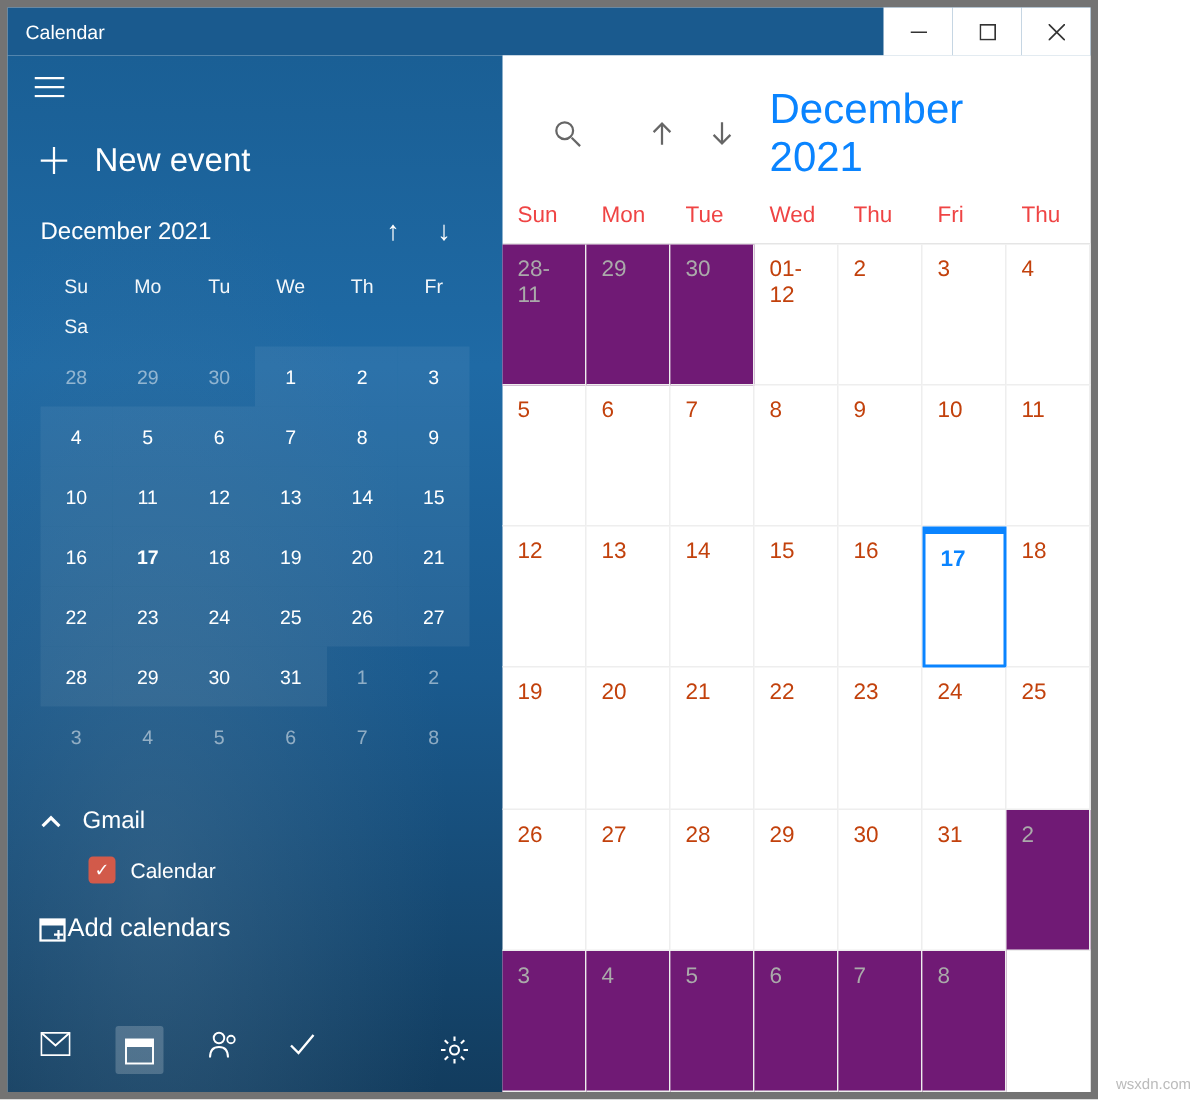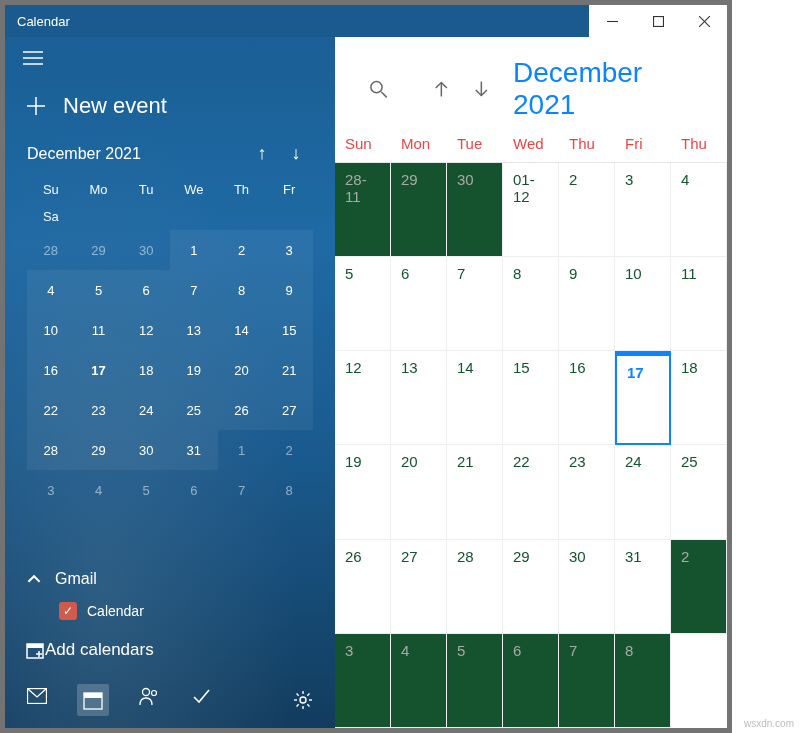--- a/index.html
+++ b/index.html
@@ -21,39 +21,39 @@
     .mini-head { display: flex; align-items: center; font-size: 16px; padding-bottom: 12px; }
     .mini-head .label { flex: 1; }
     .mini-head .nav { width: 34px; text-align: center; font-size: 18px; }
     .mini-grid { display: grid; grid-template-columns: repeat(6, 1fr); }
     .mini-dow { font-size: 13px; text-align: center; padding: 6px 0; opacity: 0.95; }
     .mini-cell { font-size: 13px; height: 40px; display: flex; align-items: center; justify-content: center; }
     .dim { opacity: 0.5; }
     .mini-cell.today { background: #0a84ff; color: #fff; font-weight: 600; }
     .mini-cell.inmonth { background: rgba(255,255,255,0.06); }
     .accounts { padding: 22px 22px 6px; }
-    .acct-row { display: flex; align-items: center; gap: 14px; font-size: 16px; padding: 6px 0; margin-top: 32px; }
+    .acct-row { display: flex; align-items: center; gap: 14px; font-size: 16px; padding: 6px 0; }
     .cal-row { display: flex; align-items: center; gap: 10px; font-size: 14px; padding: 8px 0 0 32px; }
     .cal-check { width: 18px; height: 18px; border-radius: 3px; background: #d25a4a; display: flex; align-items: center; justify-content: center; color: #fff; font-size: 12px; }
     .addcal { display: flex; align-items: center; padding: 14px 20px; font-size: 17px; }
     .addcal-icon { width: 20px; height: 20px; }
     .bottombar { margin-top: auto; display: flex; align-items: center; justify-content: space-between; padding: 10px 20px 12px; }
     .bb-left { display: flex; gap: 28px; }
     .bb-item { width: 24px; height: 24px; display: flex; align-items: center; justify-content: center; }
     .bb-item.active { background: rgba(255,255,255,0.2); border-radius: 2px; padding: 4px; width: 32px; height: 32px; }
     .main { flex: 1; display: flex; flex-direction: column; background: #fff; color: #333; }
     .main-head { display: flex; align-items: center; gap: 22px; padding: 20px 28px 14px 34px; }
     .mh-spacer { flex: 1; }
     .mh-icon { color: #666; width: 20px; height: 20px; }
     .mh-title { color: #0a84ff; font-size: 28px; font-weight: 350; margin-left: auto; }
     .main-dow { display: grid; grid-template-columns: repeat(7, 1fr); padding: 0 0 10px 0; border-bottom: 1px solid #e5e5e5; }
     .main-dow div { font-size: 15px; color: #ef4444; padding-left: 10px; }
     .main-grid { flex: 1; display: grid; grid-template-rows: repeat(6, 1fr); grid-template-columns: repeat(7, 1fr); }
-    .main-cell { border-right: 1px solid #eee; border-bottom: 1px solid #eee; padding: 8px 10px; font-size: 15px; color: #14532d; position: relative; }
-    .main-cell.other { color: #aaa; background: #14532d; }
+    .main-cell { border-right: 1px solid #eee; border-bottom: 1px solid #eee; padding: 8px 10px; font-size: 15px; color: #c2410c; position: relative; }
+    .main-cell.other { color: #aaa; background: #701a75; }
     .main-cell.today { border: 2px solid #0a84ff; border-top-width: 5px; color: #0a84ff; font-weight: 600; }
     .watermark { position: fixed; right: 6px; bottom: 4px; font-size: 10px; color: #bbb; }
   </style>
 </head>
 <body>
 
 <div class="window">
   <div class="titlebar">
     <div class="titlebar-title">Calendar</div>
     <div class="wc">

